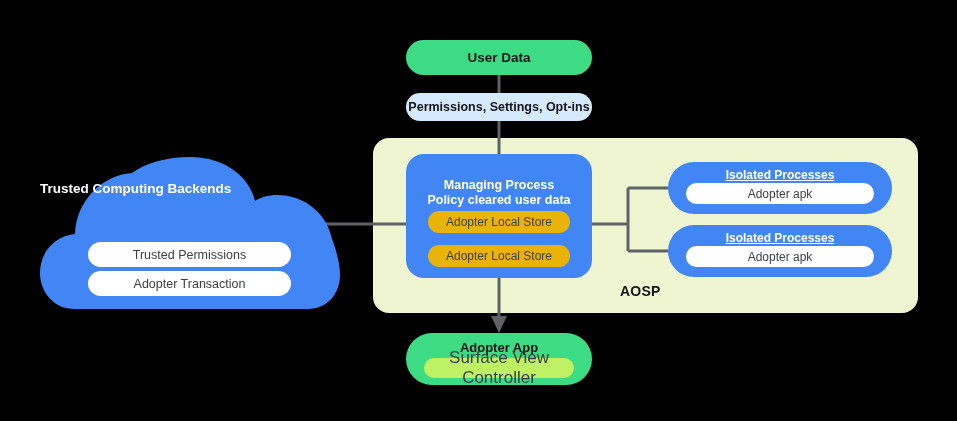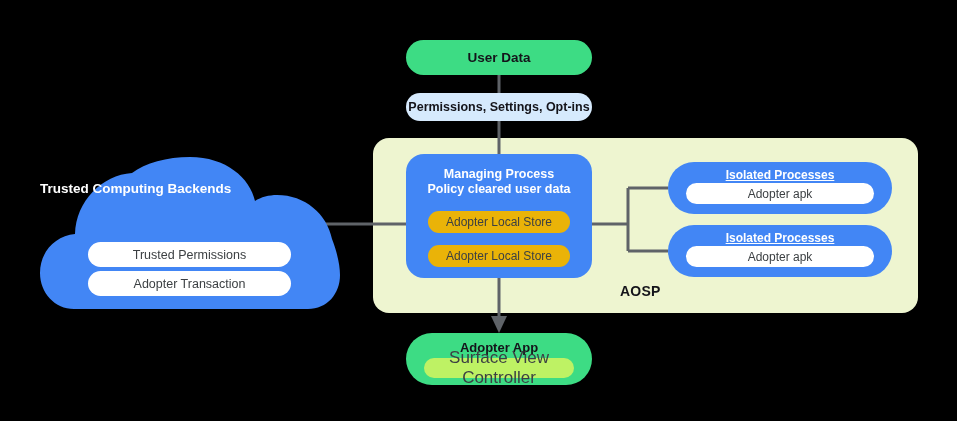--- a/index.html
+++ b/index.html
@@ -107,21 +107,21 @@
   
   #managing-process {
     position: absolute;
     left: 406px;
     top: 154px;
     width: 186px;
     height: 124px;
     background: #4286f5;
     border-radius: 18px;
     box-sizing: border-box;
-    padding-top: 13px;
+    padding-top: 24px;
   }
   #managing-title {
     text-align: center;
     color: #ffffff;
     font-size: 12.5px;
     font-weight: bold;
     line-height: 15px;
     white-space: pre-line;
   }
   .mp-store {

